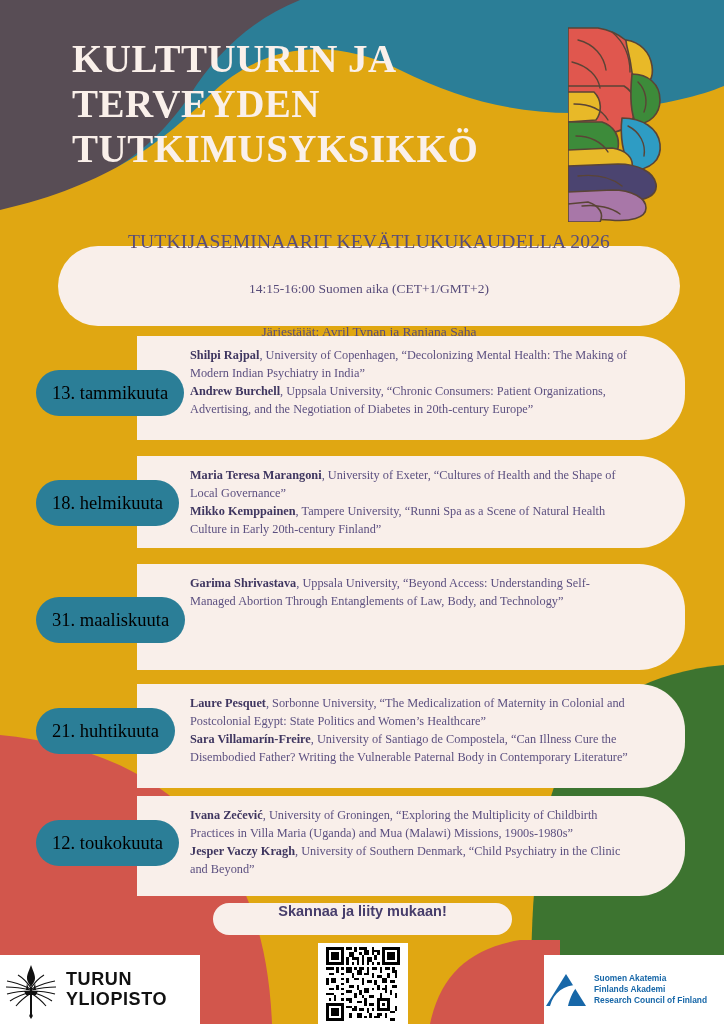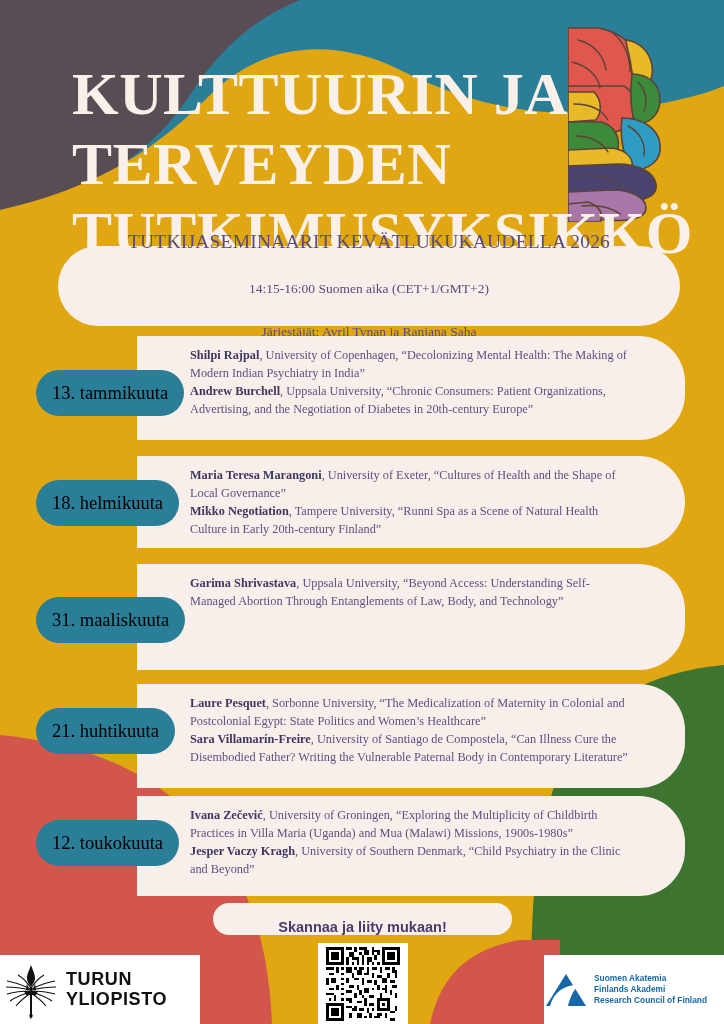--- a/index.html
+++ b/index.html
@@ -19,25 +19,25 @@
   .bg-layer{position:absolute;inset:0;width:724px;height:1024px;}
   
   #brain{
     position:absolute;
     left:568px;top:26px;
     width:100px;height:196px;
   }
   
   #title{
     position:absolute;
-    left:72px;top:60px;
+    left:72px;top:36px;
     width:500px;
     color:#faf0ea;
     font-weight:bold;
-    font-size:60px;
+    font-size:39px;
     line-height:1.16;
     letter-spacing:0.5px;
     text-transform:uppercase;
   }
   #title .tline{display:block;white-space:nowrap;}
   
   .card{
     position:absolute;
     background:#f9efea;
     border-radius:0 46px 46px 0;
@@ -86,21 +86,21 @@
     box-sizing:border-box;
     white-space:nowrap;
   }
   
   #cta{
     position:absolute;
     left:213px;top:903px;
     width:299px;height:32px;
     background:#f9efea;
     border-radius:18px;
-    display:flex;align-items:flex-end;justify-content:center;
+    display:flex;align-items:flex-start;justify-content:center;
     color:#473d6b;
     font-weight:bold;
     font-size:14.5px;
     font-family:"Liberation Sans", sans-serif;
   }
   
   #logo-turku{
     position:absolute;left:0;top:955px;
     width:200px;height:69px;
     background:#ffffff;
@@ -204,21 +204,21 @@
           <div><b>Andrew Burchell</b><span>, Uppsala University, “Chronic Consumers: Patient Organizations, Advertising, and the Negotiation of Diabetes in 20th-century Europe”</span></div>
         </div>
         <div class="pill" style="top: 34px;">
           <span>13. tammikuuta</span>
         </div>
       </div>
       <div class="srow" style="top: 456px;">
         <div class="card" style="height: 92px;"></div>
         <div class="body" style="top: 10px;">
           <div><b>Maria Teresa Marangoni</b><span>, University of Exeter, “Cultures of Health and the Shape of Local Governance”</span></div>
-          <div><b>Mikko Negotiation</b><span>, Tampere University, “Runni Spa as a Scene of Natural Health Culture in Early 20th-century Finland”</span></div>
+          <div><b>Mikko Kemppainen</b><span>, Tampere University, “Runni Spa as a Scene of Natural Health Culture in Early 20th-century Finland”</span></div>
         </div>
         <div class="pill" style="top: 24px;">
           <span>18. helmikuuta</span>
         </div>
       </div>
       <div class="srow" style="top: 564px;">
         <div class="card" style="height: 106px;"></div>
         <div class="body" style="top: 10px;">
           <div><b>Garima Shrivastava</b><span>, Uppsala University, “Beyond Access: Understanding Self-Managed Abortion Through Entanglements of Law, Body, and Technology”</span></div>
         </div>

